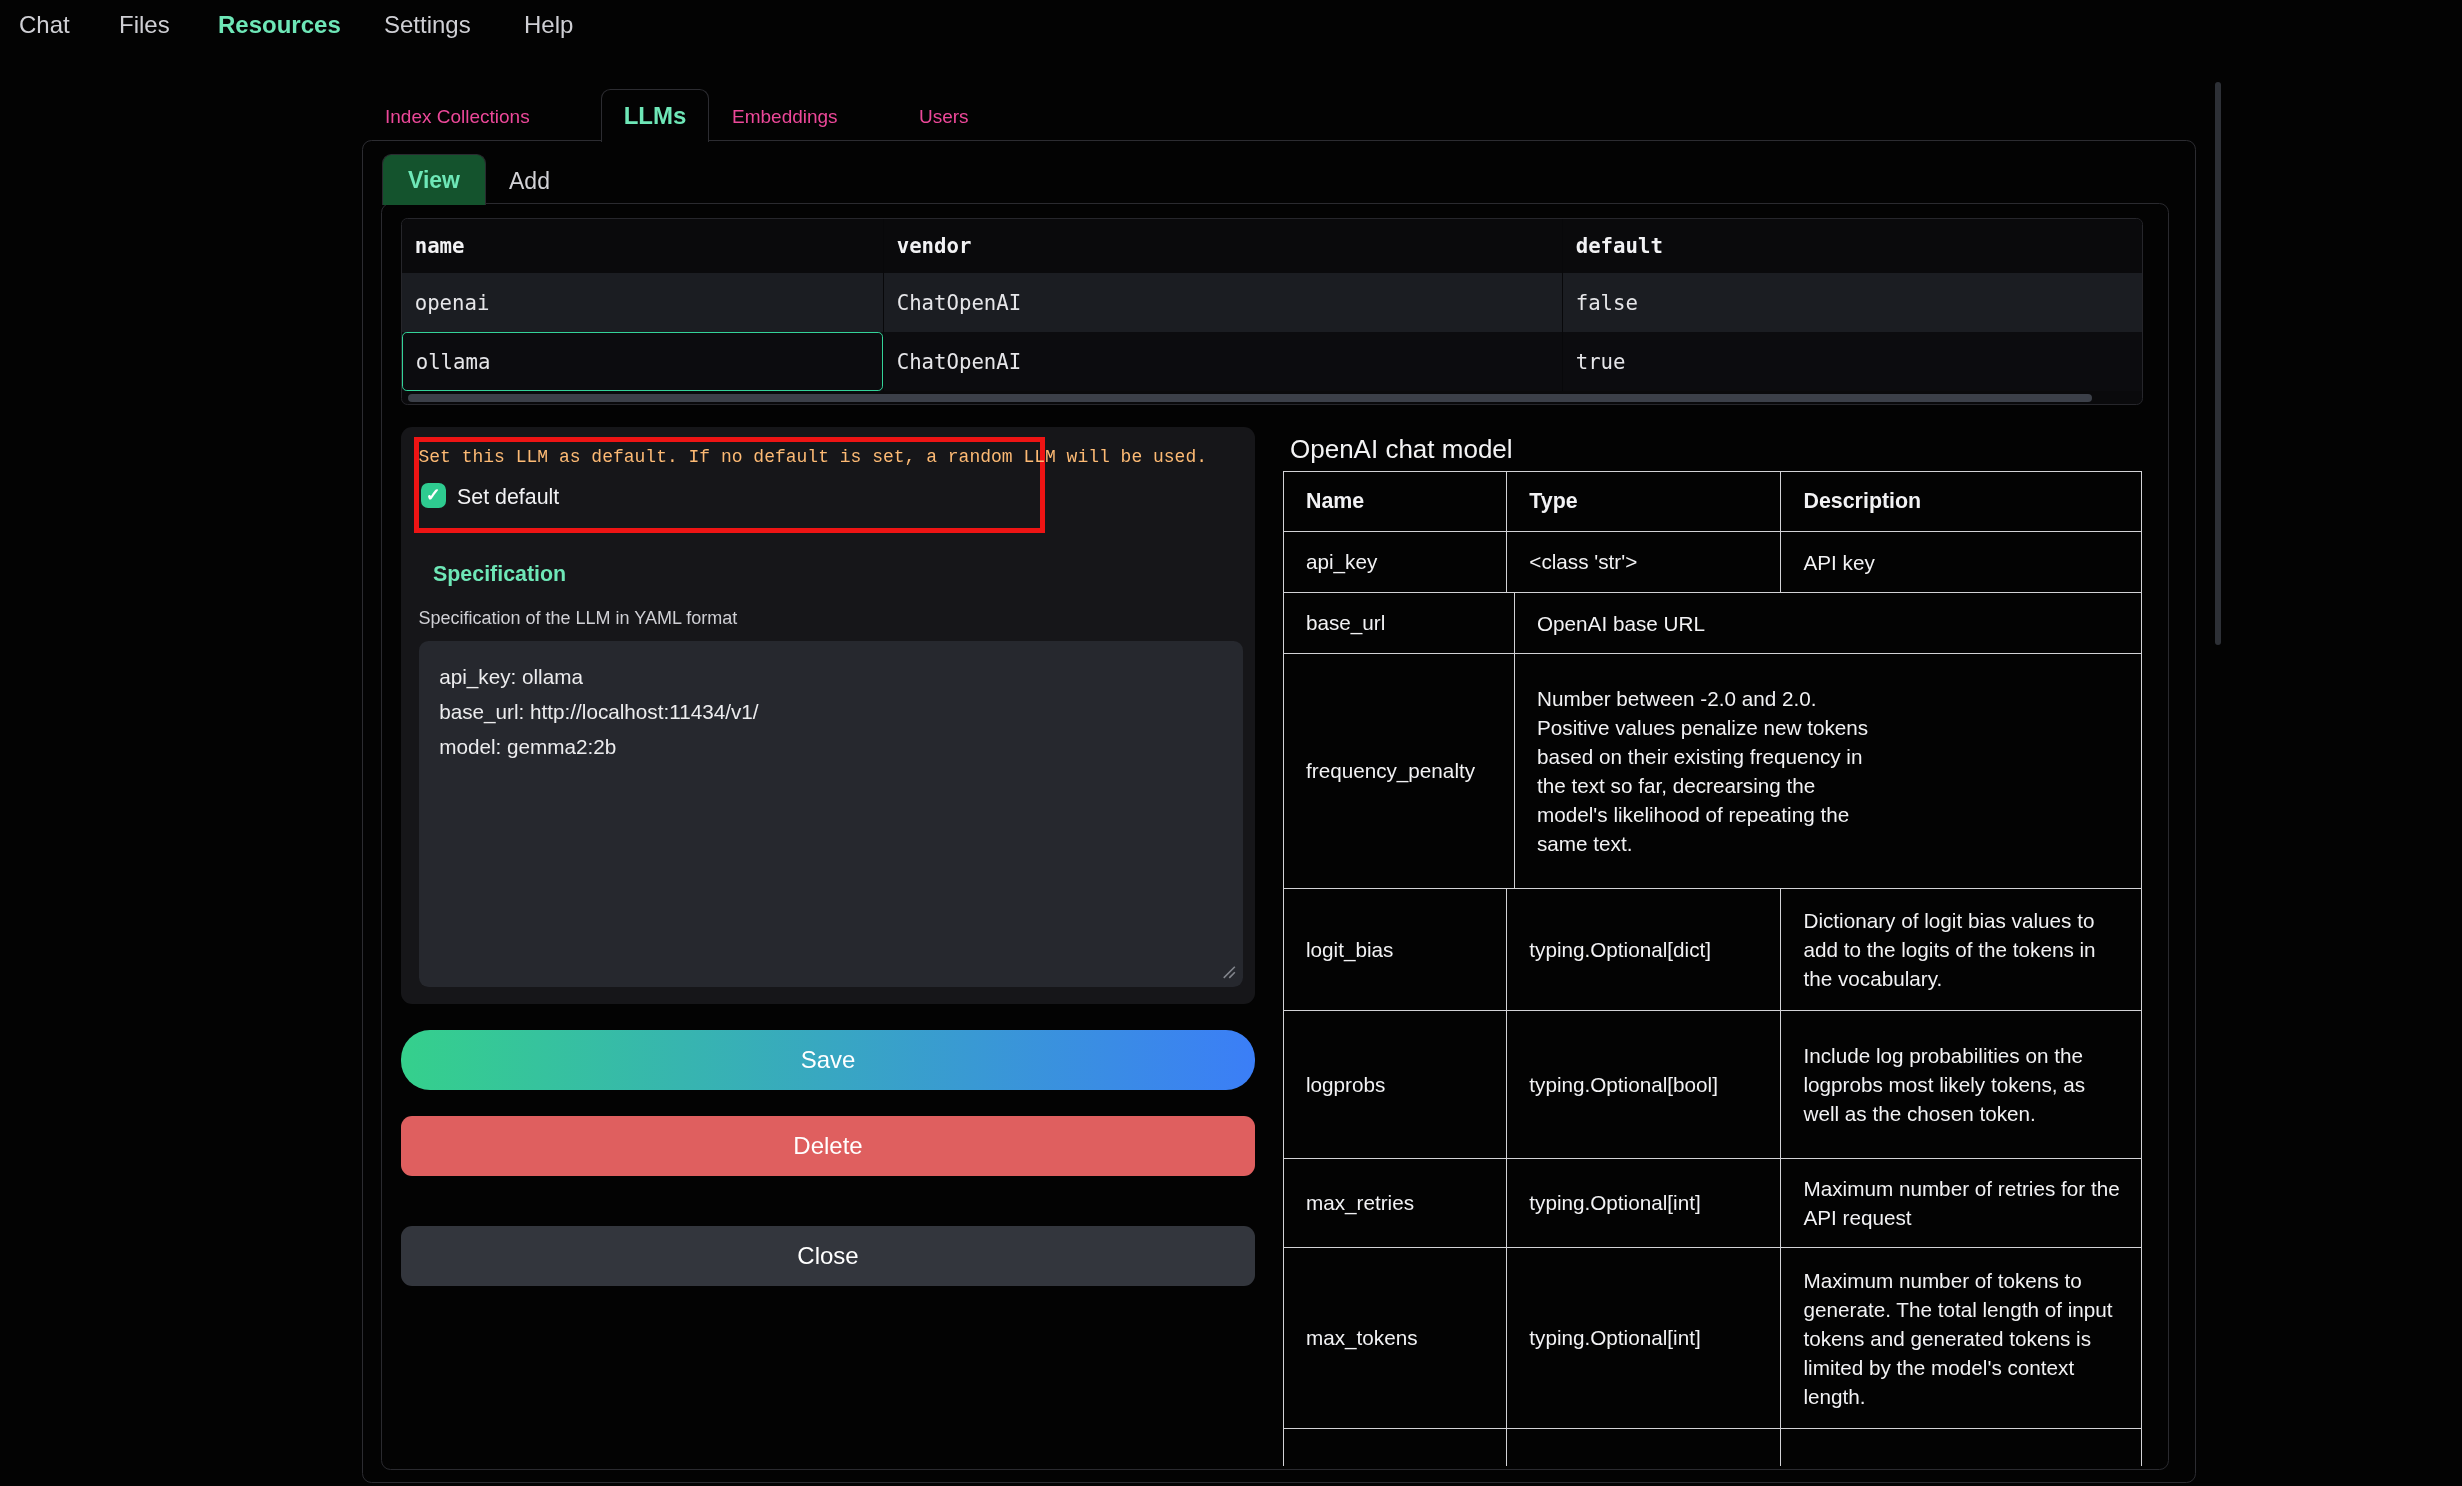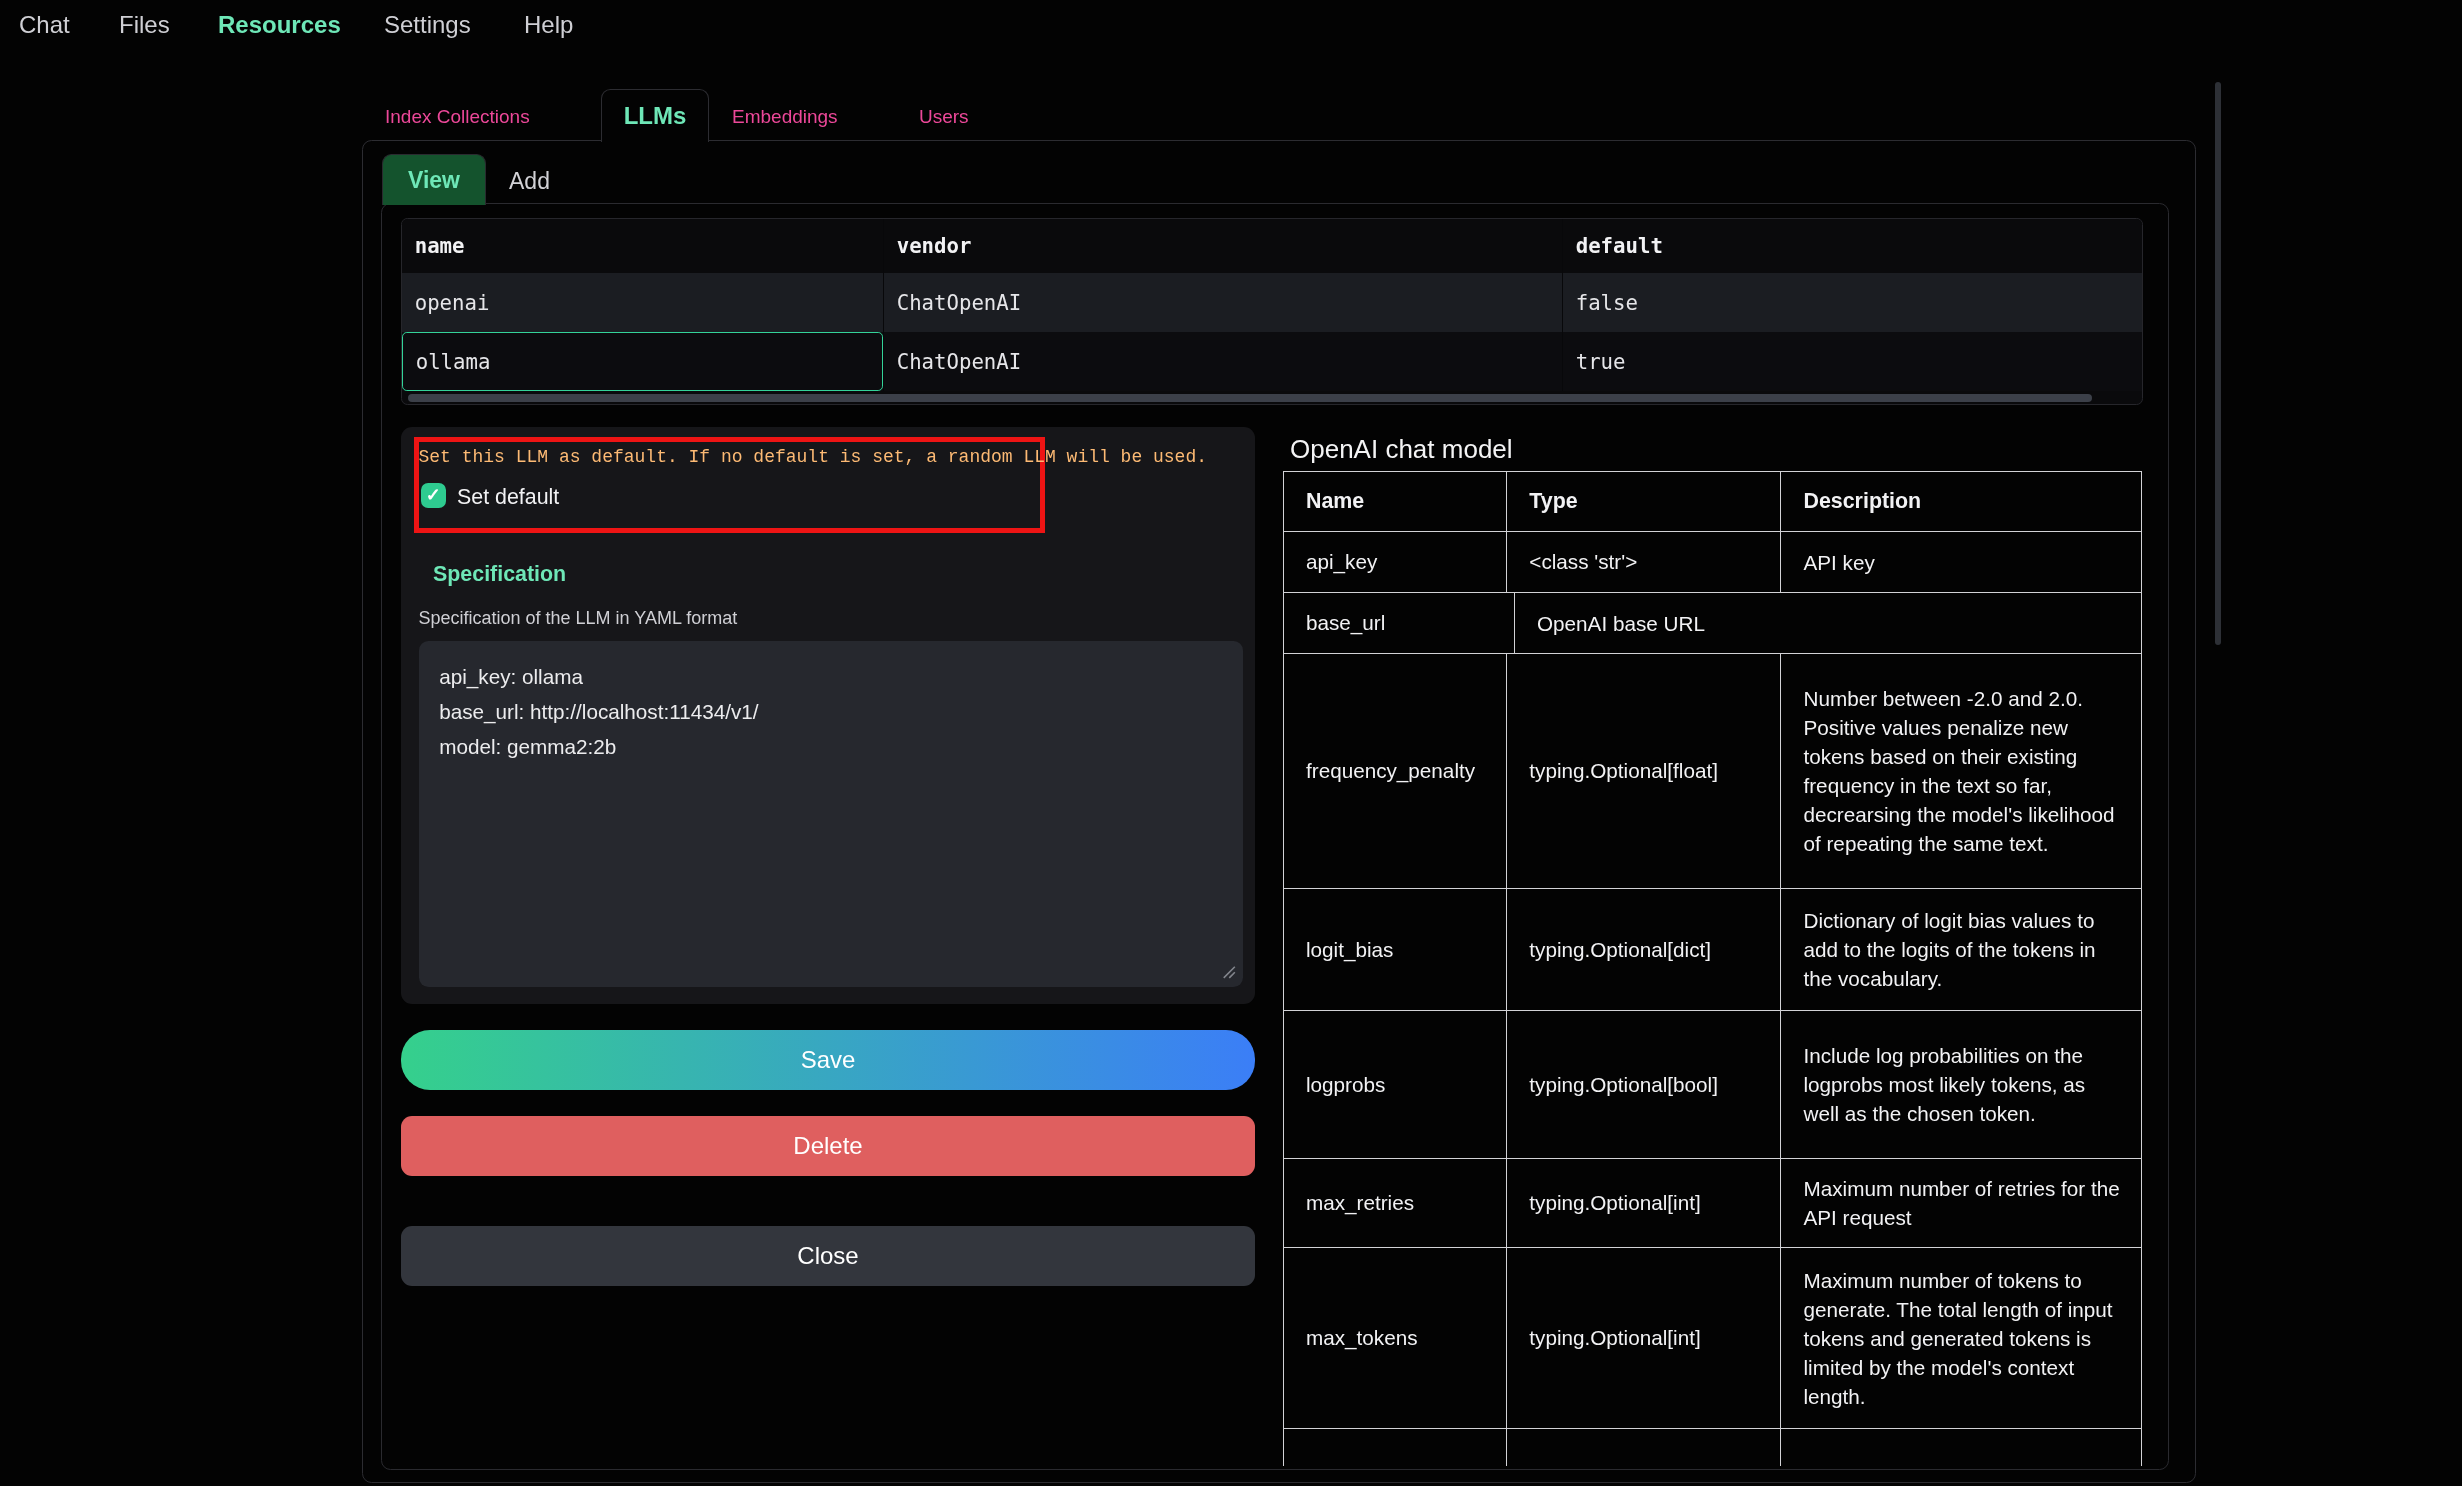--- a/index.html
+++ b/index.html
@@ -153,21 +153,20 @@
       <div class="m-cell mc0">api_key</div>
       <div class="m-cell mc1">&lt;class 'str'&gt;</div>
       <div class="m-cell mc2">API key</div>
     </div>
     <div class="m-row">
       <div class="m-cell mc0">base_url</div>
       <div class="m-cell mc2">OpenAI base URL</div>
     </div>
     <div class="m-row">
       <div class="m-cell mc0">frequency_penalty</div>
-      <div class="m-cell mc1">typing.Optional[float]</div>
       <div class="m-cell mc2">Number between -2.0 and 2.0. Positive values penalize new tokens based on their existing frequency in the text so far, decrearsing the model's likelihood of repeating the same text.</div>
     </div>
     <div class="m-row">
       <div class="m-cell mc0">logit_bias</div>
       <div class="m-cell mc1">typing.Optional[dict]</div>
       <div class="m-cell mc2">Dictionary of logit bias values to add to the logits of the tokens in the vocabulary.</div>
     </div>
     <div class="m-row">
       <div class="m-cell mc0">logprobs</div>
       <div class="m-cell mc1">typing.Optional[bool]</div>

